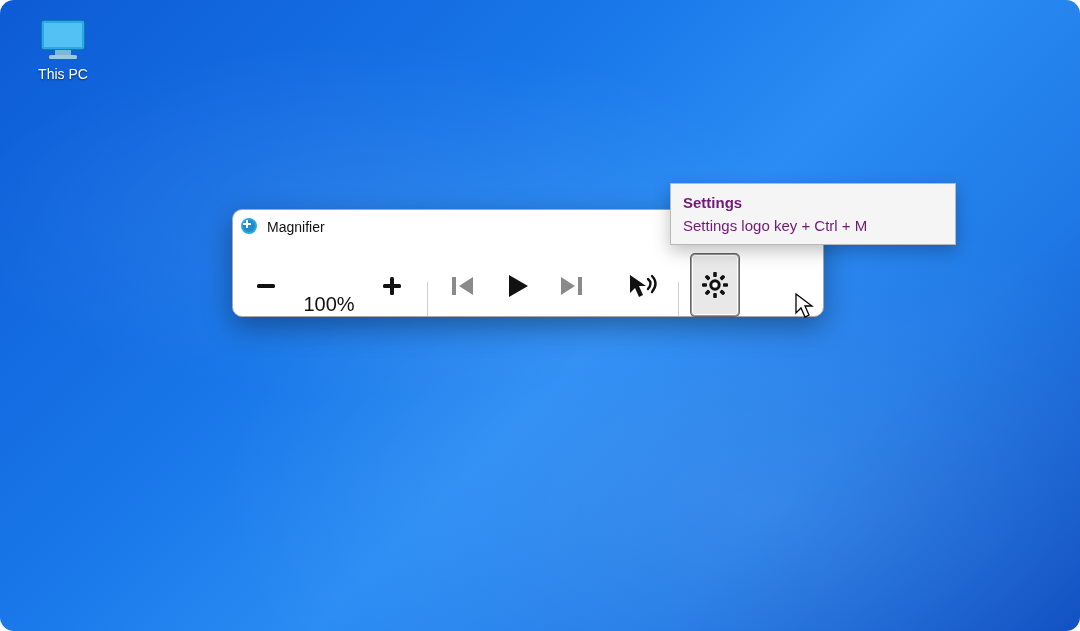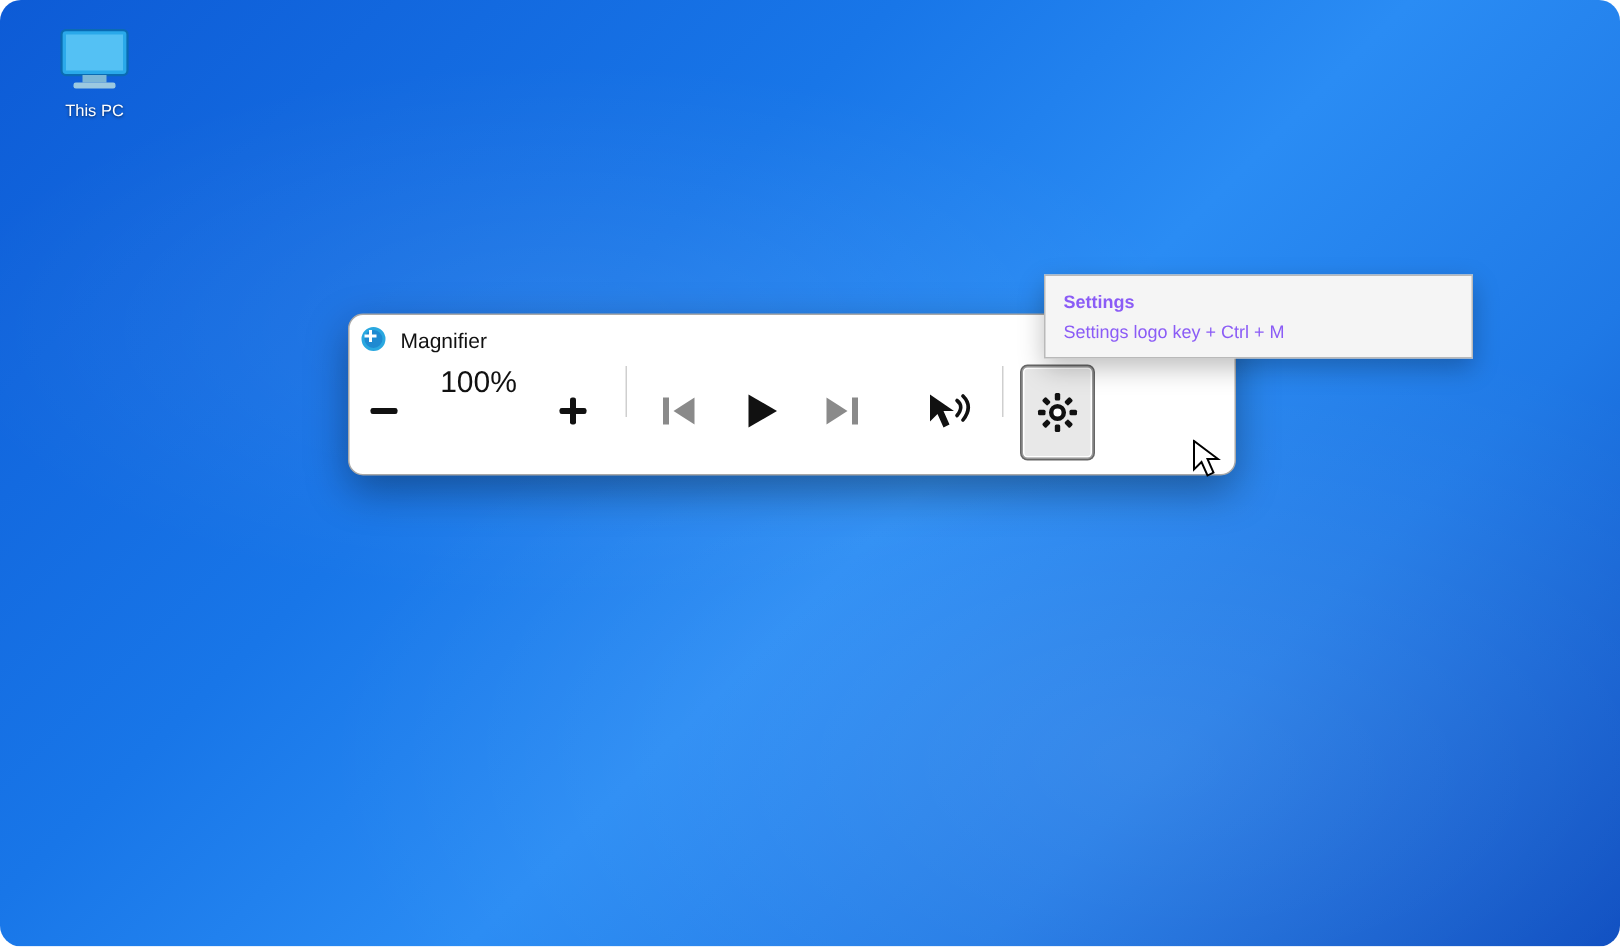--- a/index.html
+++ b/index.html
@@ -6,21 +6,21 @@
   
   .desktop{
     position:relative;width:1080px;height:631px;
     background:
       radial-gradient(ellipse 900px 500px at 70% 80%, rgba(255,255,255,0.10), transparent 60%),
       radial-gradient(ellipse 700px 300px at 35% 35%, rgba(255,255,255,0.08), transparent 60%),
       linear-gradient(135deg,#0d5bd6 0%, #1876e8 35%, #2a8cf4 55%, #1f79e6 75%, #0b4cc0 100%);
     border-radius:14px;
   }
   
-  .dicon{position:absolute;width:110px;text-align:center;color:#fff;font-size:11px;text-shadow:0 1px 2px rgba(0,0,0,.6);}
+  .dicon{position:absolute;width:110px;text-align:center;color:#fff;font-size:14px;text-shadow:0 1px 2px rgba(0,0,0,.6);}
   .dicon .glyph{width:52px;height:44px;margin:0 auto 4px;}
   .dicon .label{line-height:16px;}
   
   .magwin{
     position:absolute;left:232px;top:209px;width:590px;height:106px;
     background:#fff;border:1px solid #a8a8a8;border-radius:10px;
     box-shadow:0 10px 28px rgba(0,0,0,.35);
     display:flex;flex-direction:column;
   }
   .titlebar{height:34px;display:flex;align-items:center;padding:0 8px;gap:8px;}
@@ -28,32 +28,32 @@
   .titlebar .appicon .lens{width:12px;height:12px;border:2px solid #2aa8e0;border-radius:50%;position:absolute;left:0;top:0;background:#1f8ad1;}
   .titlebar .appicon .plus{position:absolute;left:2px;top:2px;width:8px;height:8px;}
   .titlebar .appicon .plus:before,.titlebar .appicon .plus:after{content:"";position:absolute;background:#fff;}
   .titlebar .appicon .plus:before{left:3px;top:0;width:2px;height:8px;}
   .titlebar .appicon .plus:after{left:0;top:3px;width:8px;height:2px;}
   .titlebar .title{font-size:14px;color:#111;}
   .titlebar .winctrls{margin-left:auto;display:flex;gap:2px;}
   .winbtn{width:46px;height:30px;display:flex;align-items:center;justify-content:center;border-radius:4px;}
   .winbtn svg{stroke:#333;}
   
-  .toolbar{flex:1;display:flex;align-items:flex-start;padding:0 0;gap:4px;}
+  .toolbar{flex:1;display:flex;align-items:flex-end;padding:0 10px;gap:4px;}
   .tbtn{width:54px;height:60px;display:flex;align-items:center;justify-content:center;border-radius:4px;}
   .tbtn.small{width:46px;}
   .zoomval{width:72px;text-align:center;font-size:20px;color:#111;}
   .sep{width:1px;height:34px;background:#cfcfcf;margin:0 8px;}
   .tbtn.active{background:#e8e8e8;border:1px solid #9a9a9a;box-shadow:inset 0 0 0 1px #fff, 0 0 0 1px #666;}
   
   .tooltip{
-    position:absolute;left:696px;top:183px;width:260px;
+    position:absolute;left:670px;top:183px;width:260px;
     background:#f5f5f5;border:1px solid #b9b9b9;padding:10px 12px;
     box-shadow:0 6px 16px rgba(0,0,0,.25);
-    font-size:12px;color:#8b5cf6;
+    font-size:15px;color:#701a75;
   }
   .tooltip .ttitle{font-weight:600;margin-bottom:6px;}
   
   .cursor{position:absolute;left:795px;top:293px;width:20px;height:26px;pointer-events:none;}
 </style>
 </head>
 <body>
 
 <div class="desktop">
 

